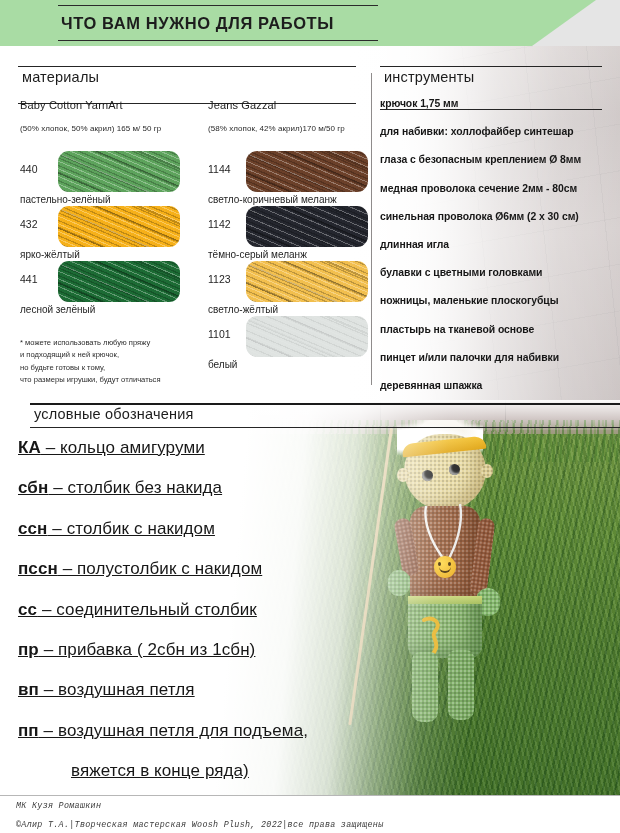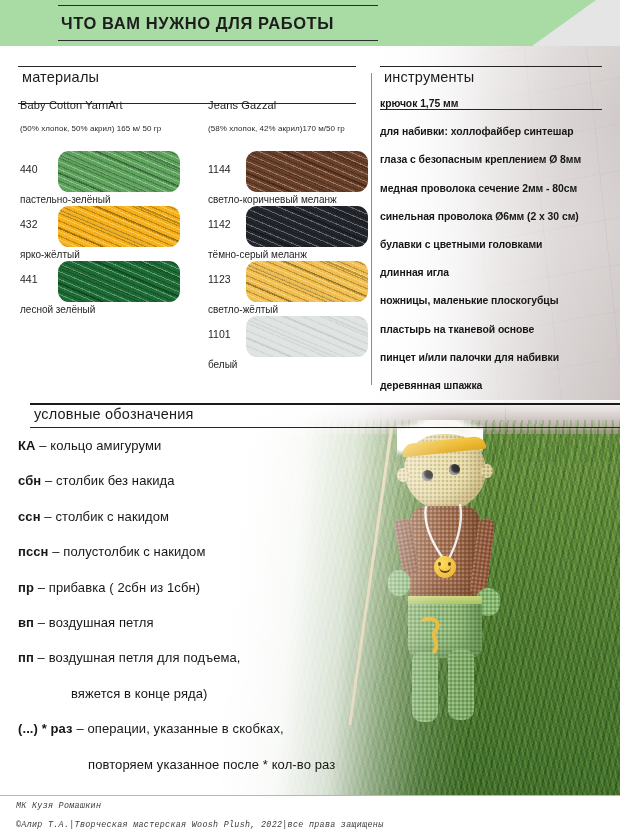--- a/index.html
+++ b/index.html
@@ -267,25 +267,26 @@
   }
 
   
   #legend-list {
     position: absolute;
     left: 18px; top: 438px;
     width: 420px;
     z-index: 6;
   }
   #legend-list .lg {
-    font-size: 13px;
+    font-size: 17px;
     color: #171717;
     margin-bottom: 20.4px;
     white-space: nowrap;
     letter-spacing: 0.1px;
+    text-decoration: underline;
   }
   #legend-list .lg b { font-weight: bold; }
   #legend-list .lg.ind { margin-left: 53px; margin-bottom: 20.4px; }
   #legend-list .lg.ind2 { margin-left: 70px; margin-bottom: 0; }
 
   
   .footer-sep {
     position: absolute;
     left: 0; top: 795px; width: 620px; height: 1px;
     background: #b7b7b7; z-index: 7;
@@ -479,46 +480,51 @@
     </div>
     <div class="yarn-row">
       <div class="yarn-code">1101</div>
       <div class="yarn-swatch" style="background-color:#dfe3e1">
           <div class="tex" style="opacity:0.25"></div>
         </div>
       <div class="yarn-name">белый</div>
     </div>
   </div>
 
+  <div class="footnote" style="white-space:pre-line">* можете использовать любую пряжу
+и подходящий к ней крючок,
+но будьте готовы к тому,
+что размеры игрушки, будут отличаться</div>
 
   <ul id="tools-list">
     <li>крючок 1,75 мм</li>
     <li>для набивки: холлофайбер синтешар</li>
     <li>глаза с безопасным креплением Ø 8мм</li>
     <li>медная проволока сечение 2мм - 80см</li>
     <li>синельная проволока Ø6мм (2 x 30 см)</li>
+    <li>длинная игла</li>
     <li>булавки с цветными головками</li>
-    <li>длинная игла</li>
     <li>ножницы, маленькие плоскогубцы</li>
     <li>пластырь на тканевой основе</li>
     <li>пинцет и/или палочки для набивки</li>
     <li>деревянная шпажка</li>
   </ul>
 
   <div class="sec-head" id="head-legend">
     <div class="rule top"></div>
     <div class="label">условные обозначения</div>
     <div class="rule bot"></div>
   </div>
 
   <div id="legend-list">
     <div class="lg"><b>КА</b><span> – кольцо амигуруми</span></div>
     <div class="lg"><b>сбн</b><span> – столбик без накида</span></div>
     <div class="lg"><b>ссн</b><span> – столбик с накидом</span></div>
     <div class="lg"><b>пссн</b><span> – полустолбик с накидом</span></div>
+    <div class="lg"><b>сс</b><span> – соединительный столбик</span></div>
     <div class="lg"><b>пр</b><span> – прибавка ( 2сбн из 1сбн)</span></div>
     <div class="lg"><b>вп</b><span> – воздушная петля</span></div>
     <div class="lg"><b>пп</b><span> – воздушная петля для подъема,</span></div>
     <div class="lg ind"><span>вяжется в конце ряда)</span></div>
     <div class="lg"><b>(...) * раз</b><span> – операции, указанные в скобках,</span></div>
     <div class="lg ind2"><span>повторяем указанное после * кол-во раз</span></div>
   </div>
 
   <div class="footer-white"></div>
   <div class="footer-sep"></div>

